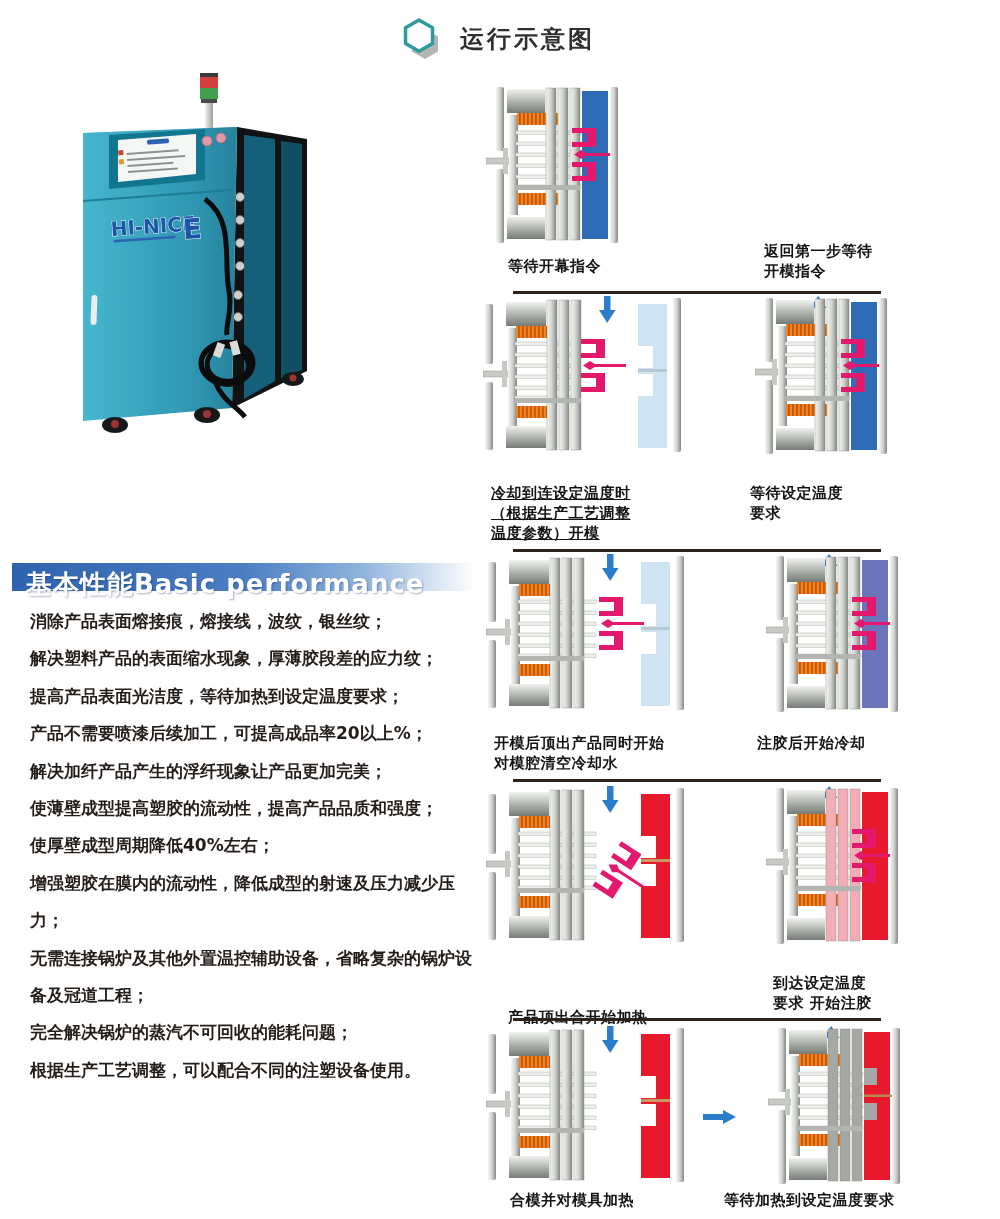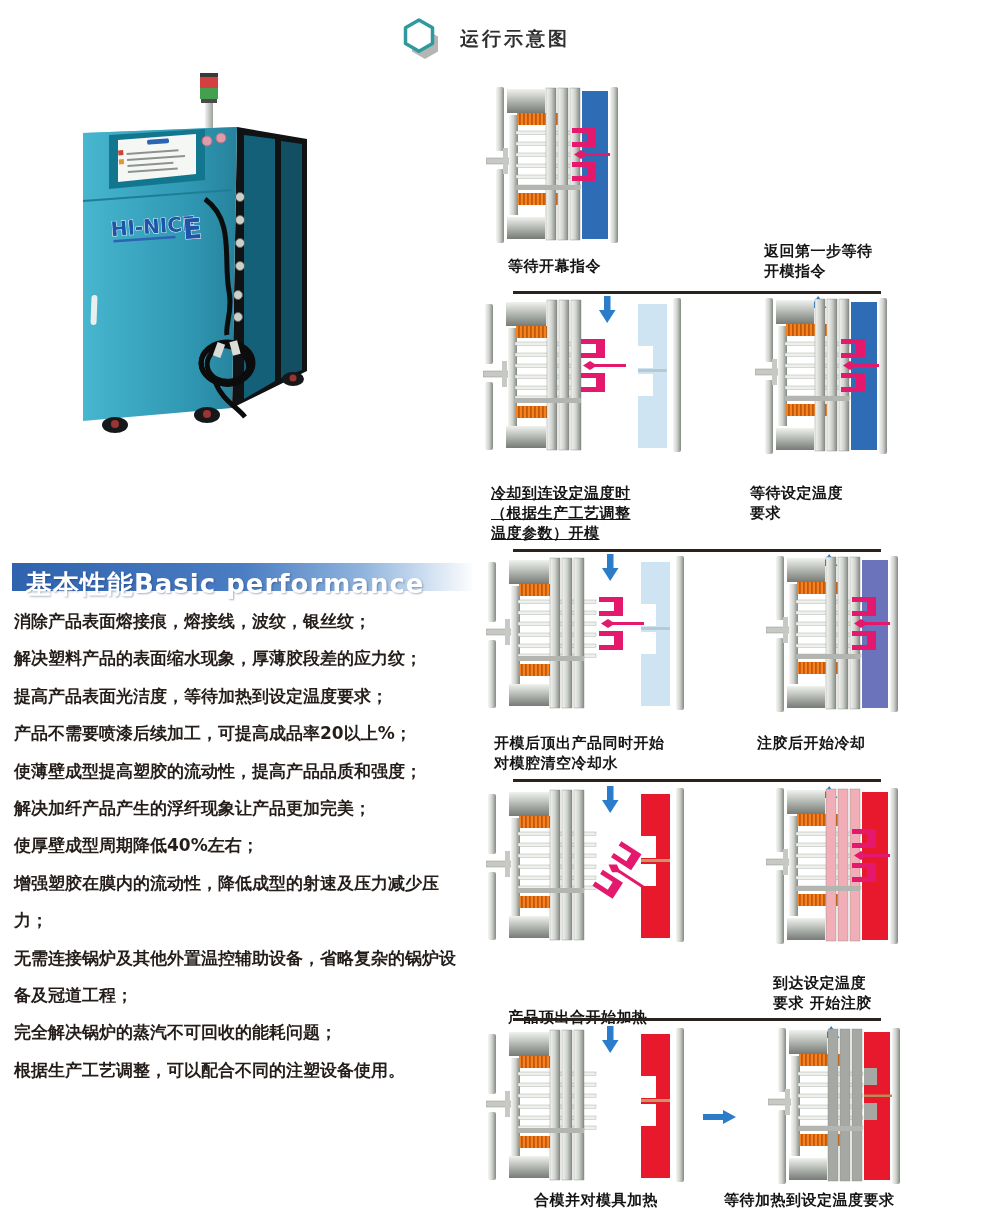--- a/index.html
+++ b/index.html
@@ -1,25 +1,25 @@
 <!DOCTYPE html>
 <html><head>
 <meta charset="utf-8">
 <style>
   html,body{margin:0;padding:0;background:#ffffff;}
   .page{position:relative;width:1000px;height:1219px;background:#ffffff;overflow:hidden;
         font-family:"DejaVu Sans",sans-serif;}
   .title-row{position:absolute;left:400px;top:18px;display:flex;align-items:center;gap:14px;}
-  .title-row h1{margin:0;font-size:19px;font-weight:bold;color:#2f2f2f;letter-spacing:3px;}
+  .title-row h1{margin:0;font-size:24px;font-weight:bold;color:#2f2f2f;letter-spacing:3px;}
   .machine{position:absolute;left:55px;top:73px;}
   .perf{position:absolute;left:12px;top:563px;width:460px;}
   .perf-head{height:28px;line-height:42px;padding-left:14px;font-size:26px;font-weight:bold;color:#ffffff;
              letter-spacing:1px;white-space:nowrap;text-shadow:1px 1px 2px rgba(10,30,80,.35);
              background:linear-gradient(90deg,#2f63ae 0%,#4a7dc2 50%,#8fb3dc 76%,rgba(226,237,248,0.12) 100%);}
-  .perf ul{list-style:none;margin:12px 0 0 2px;padding:0;width:452px;
+  .perf ul{list-style:none;margin:12px 0 0 18px;padding:0;width:452px;
            font-size:17px;font-weight:bold;color:#241d19;line-height:2.2;}
   .cap{position:absolute;font-size:15px;font-weight:bold;color:#141414;line-height:1.32;
        white-space:pre-line;letter-spacing:.5px;}
   .hr{position:absolute;left:513px;width:368px;height:3px;background:#2a221d;}
   .dg{position:absolute;}
   .dg svg{display:block;}
   .conn{position:absolute;left:703px;top:1108px;}
 </style>
 </head>
 <body>
@@ -107,22 +107,22 @@
     </g>
   </svg>
 
   <section class="perf">
     <div class="perf-head">基本性能Basic performance</div>
     <ul>
       <li>消除产品表面熔接痕，熔接线，波纹，银丝纹；</li>
       <li>解决塑料产品的表面缩水现象，厚薄胶段差的应力纹；</li>
       <li>提高产品表面光洁度，等待加热到设定温度要求；</li>
       <li>产品不需要喷漆后续加工，可提高成品率20以上%；</li>
+      <li>解决加纤产品产生的浮纤现象让产品更加完美；</li>
       <li>使薄壁成型提高塑胶的流动性，提高产品品质和强度；</li>
-      <li>解决加纤产品产生的浮纤现象让产品更加完美；</li>
       <li>使厚壁成型周期降低40%左右；</li>
       <li>增强塑胶在膜内的流动性，降低成型的射速及压力减少压力；</li>
       <li>无需连接锅炉及其他外置温控辅助设备，省略复杂的锅炉设备及冠道工程；</li>
       <li>完全解决锅炉的蒸汽不可回收的能耗问题；</li>
       <li>根据生产工艺调整，可以配合不同的注塑设备使用。</li>
     </ul>
   </section>
 
   <div class="dg" style="left:486px;top:85px;">
       <svg width="150" height="160" viewBox="0 0 150 160">
@@ -751,16 +751,16 @@
         </g>
         <rect x="96" y="6" width="26" height="148" fill="#e8192c"></rect>
         <rect x="96" y="42" width="13" height="17" fill="#a6a8a4"></rect>
         <rect x="96" y="77" width="13" height="17" fill="#a6a8a4"></rect>
         <rect x="96" y="68.5" width="28" height="2.5" fill="#b9894f"></rect>
         <rect x="30" y="100" width="64" height="5" fill="#b2b5b0"></rect>
         <rect x="124" y="2" width="8" height="156" rx="2" fill="url(#mh4_1)"></rect>
       </svg>
     </div>
 
-  <div class="cap" style="left:534px;top:1191px;">合模并对模具加热</div>
+  <div class="cap" style="left:510px;top:1191px;">合模并对模具加热</div>
   <div class="cap" style="left:724px;top:1191px;">等待加热到设定温度要求</div>
 
 </div>
 
 </body></html>

